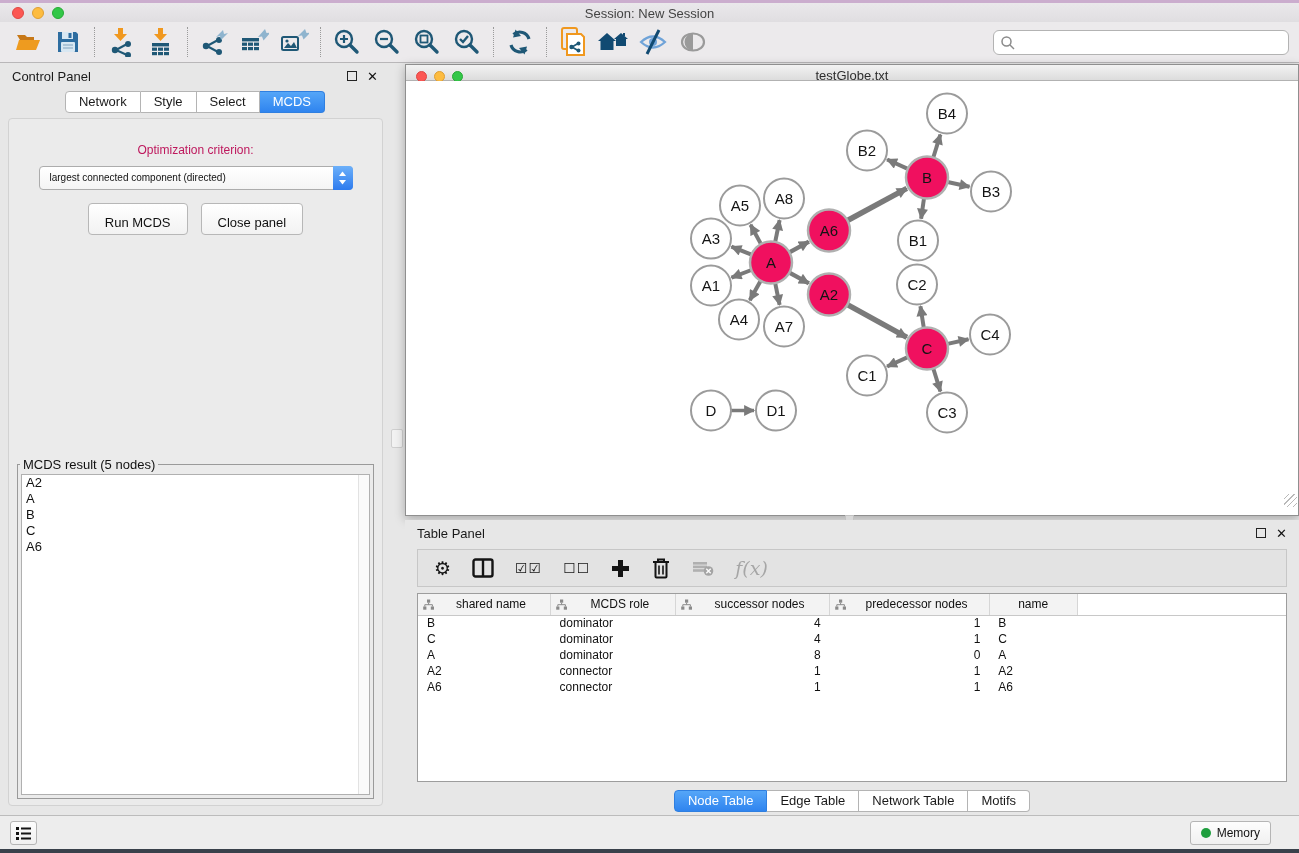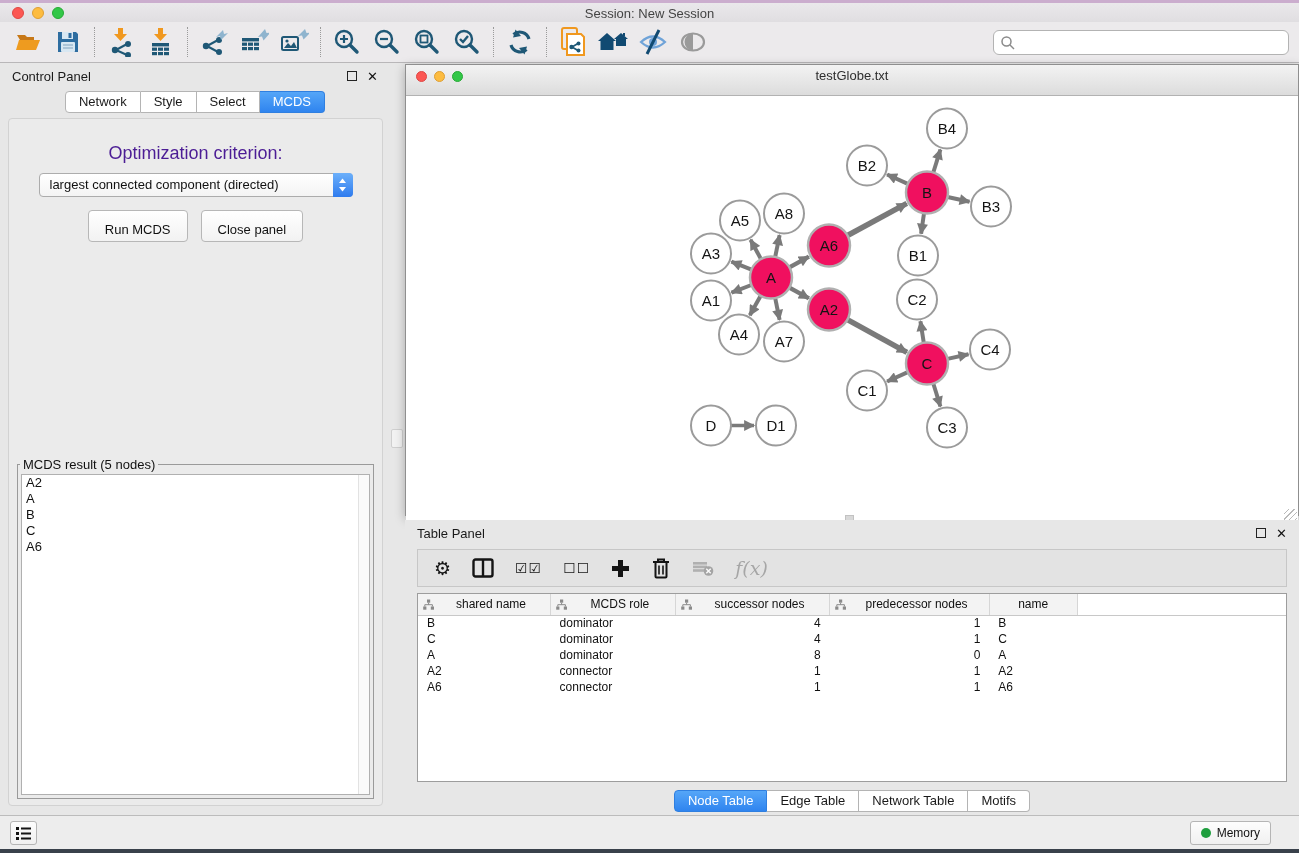--- a/index.html
+++ b/index.html
@@ -36,24 +36,24 @@
 
   .seg-tabs { display:flex; justify-content:center; margin-top:2px; }
   .seg-tab { font-size:13px; padding:2px 13px 3px; background:#fff; border:1px solid #b4b4b4;
     border-left:none; color:#1a1a1a; cursor:pointer; white-space:nowrap; }
   .seg-tab:first-child { border-left:1px solid #b4b4b4; border-radius:4px 0 0 4px; }
   .seg-tab:last-child { border-radius:0 4px 4px 0; }
   .seg-tab.active { background:linear-gradient(#55a6f8,#2f84ef); border-color:#2f7fe0; color:#fff; }
 
   .cp-body { position:absolute; left:8px; right:7px; top:55px; bottom:9px;
     background:#ebebeb; border:1px solid #d2d2d2; border-radius:4px; }
-  .opt-label { text-align:center; margin-top:24px; font-size:18px; color:#4c1d95; }
+  .opt-label { text-align:center; margin-top:24px; font-size:12px; color:#be185d; }
   .dropdown { position:relative; width:314px; height:24px; margin:9px auto 0;
     background:linear-gradient(#fff,#f4f4f4); border:1px solid #acacac; border-radius:4px;
-    font-size:13px; line-height:22px; padding-left:10px; color:#111; cursor:pointer; }
+    font-size:10px; line-height:22px; padding-left:10px; color:#111; cursor:pointer; }
   .stepper { position:absolute; right:-1px; top:-1px; width:20px; height:24px;
     background:linear-gradient(#6cb0fa,#2e7bee); border-radius:0 4px 4px 0;
     display:flex; align-items:center; justify-content:center; }
   .btn-row { display:flex; justify-content:center; gap:13px; margin-top:13px; }
   .push-btn { font-size:13px; padding:11px 16px 4px; background:linear-gradient(#fff,#f2f2f2);
     border:1px solid #b7b7b7; border-radius:4px; color:#111; cursor:pointer;
     font-family:"Liberation Sans","DejaVu Sans",sans-serif; }
 
   .result-box { position:absolute; left:8px; right:8px; top:338px; bottom:6px;
     border:1px solid #9a9a9a; background:#ebebeb; }
@@ -66,21 +66,21 @@
 
   
   .v-grip { position:absolute; left:391px; top:429px; width:12px; height:19px;
     background:#f2f2f2; border:1px solid #cfcfcf; border-radius:2px; }
   .h-grip { position:absolute; left:845px; top:515px; width:9px; height:6px;
     background:#d8d8d8; border:1px solid #c2c2c2; }
 
   
   #network-window { position:absolute; left:405px; top:64px; width:894px; height:452px;
     border:1px solid #8f8f8f; box-shadow:0 3px 10px rgba(0,0,0,.28); background:#fff; }
-  .net-titlebar { position:relative; height:31px; background:linear-gradient(#f3f3f3,#dcdcdc);
+  .net-titlebar { position:relative; height:16px; background:linear-gradient(#f3f3f3,#dcdcdc);
     border-bottom:1px solid #b2b2b2; }
   .net-lights { position:absolute; left:10px; top:6px; display:flex; gap:7px; }
   .net-lights .light { width:11px; height:11px; }
   .net-title { text-align:center; font-size:13px; line-height:22px; color:#2e2e2e; }
   .canvas { position:relative; width:100%; height:427px; background:#fff; }
   #graph-svg { width:100%; height:100%; display:block; }
   #graph-svg text { font-family:"Liberation Sans","DejaVu Sans",sans-serif; }
   .resize-grip { position:absolute; right:1px; bottom:1px; width:13px; height:13px;
     background:repeating-linear-gradient(135deg, transparent 0 3px, #b9b9b9 3px 4px); }
 

